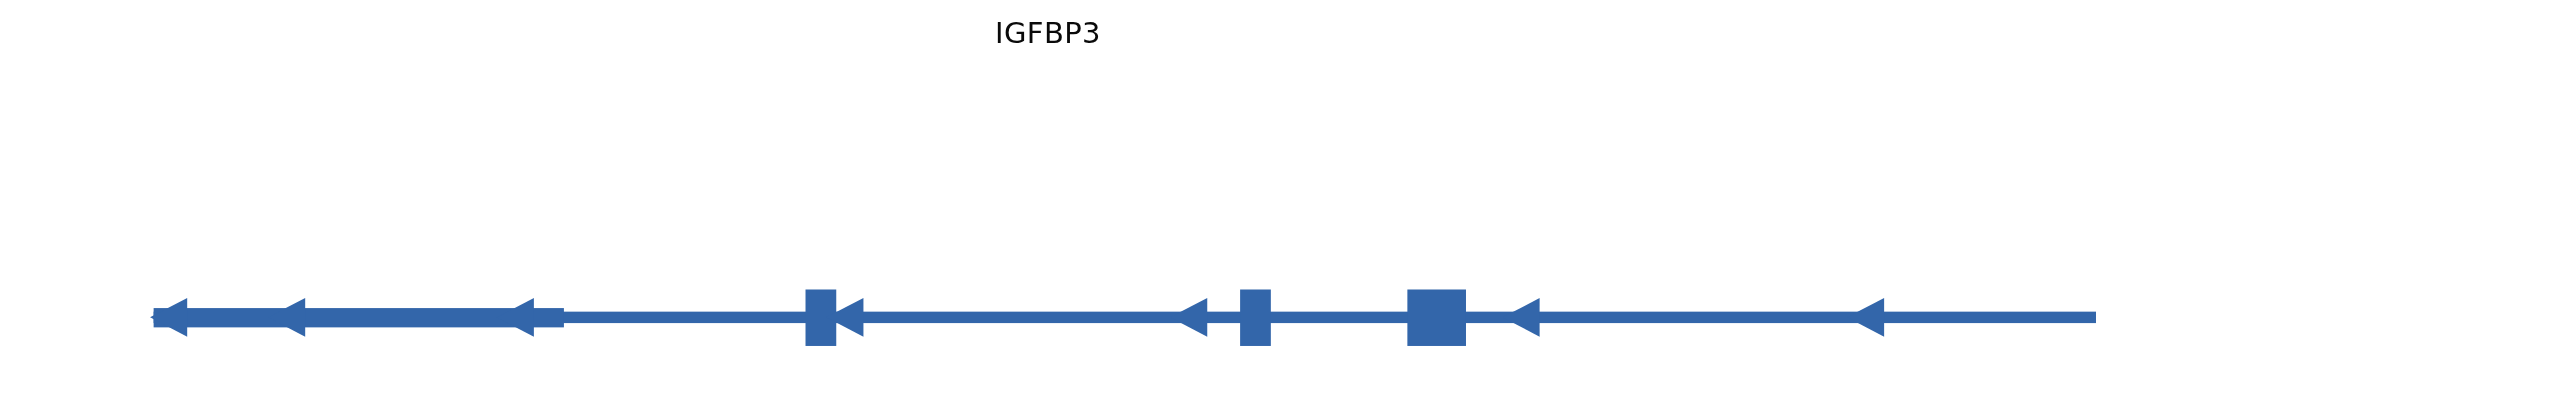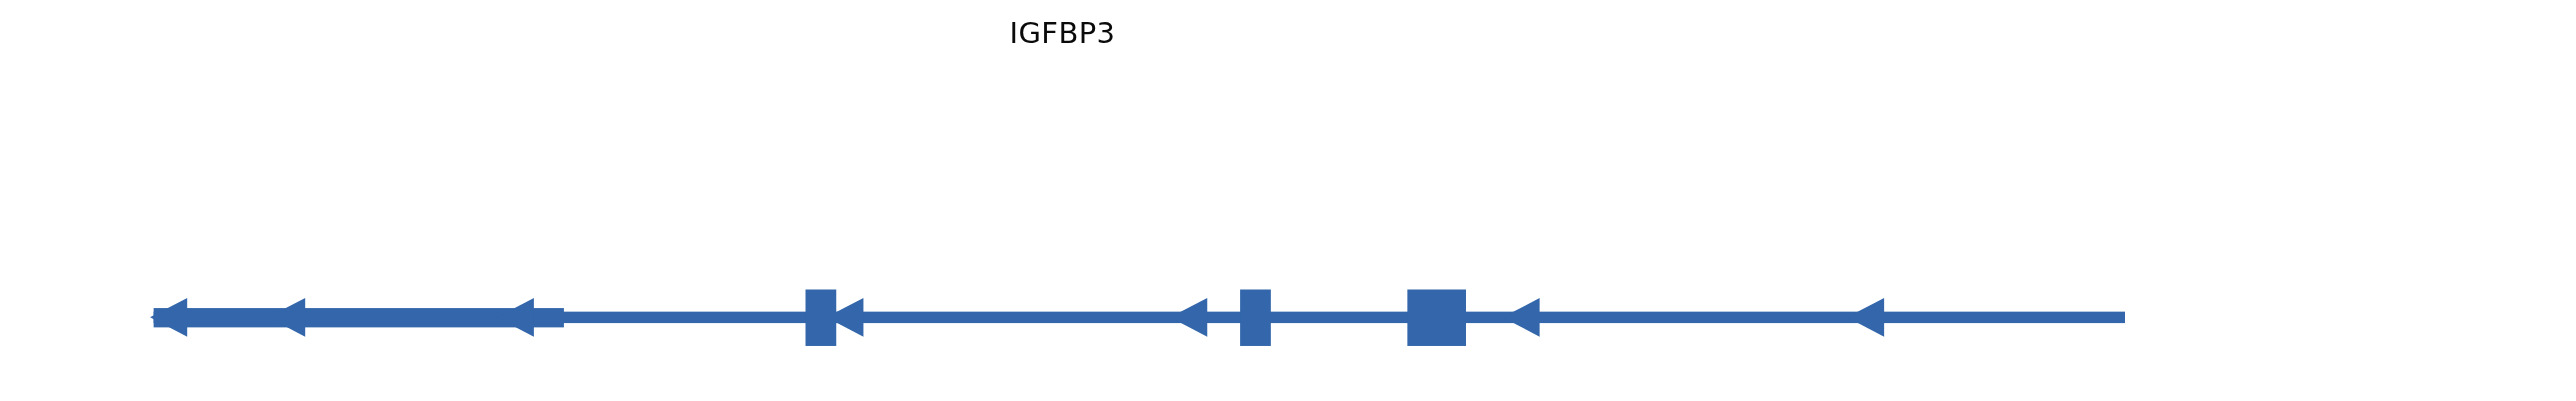--- a/index.html
+++ b/index.html
@@ -10,21 +10,20 @@
   }
   body {
     font-family: "DejaVu Sans", "Liberation Sans", sans-serif;
   }
   #canvas {
     position: relative;
     width: 2096px;
     height: 401px;
     background: #ffffff;
     overflow: hidden;
-    padding-left: 29px;
   }
   #gene-title {
     position: absolute;
     left: 0;
     right: 0;
     top: 15.7px;
     text-align: center;
     font-size: 29px;
     font-weight: 400;
     color: #0a0a0a;

